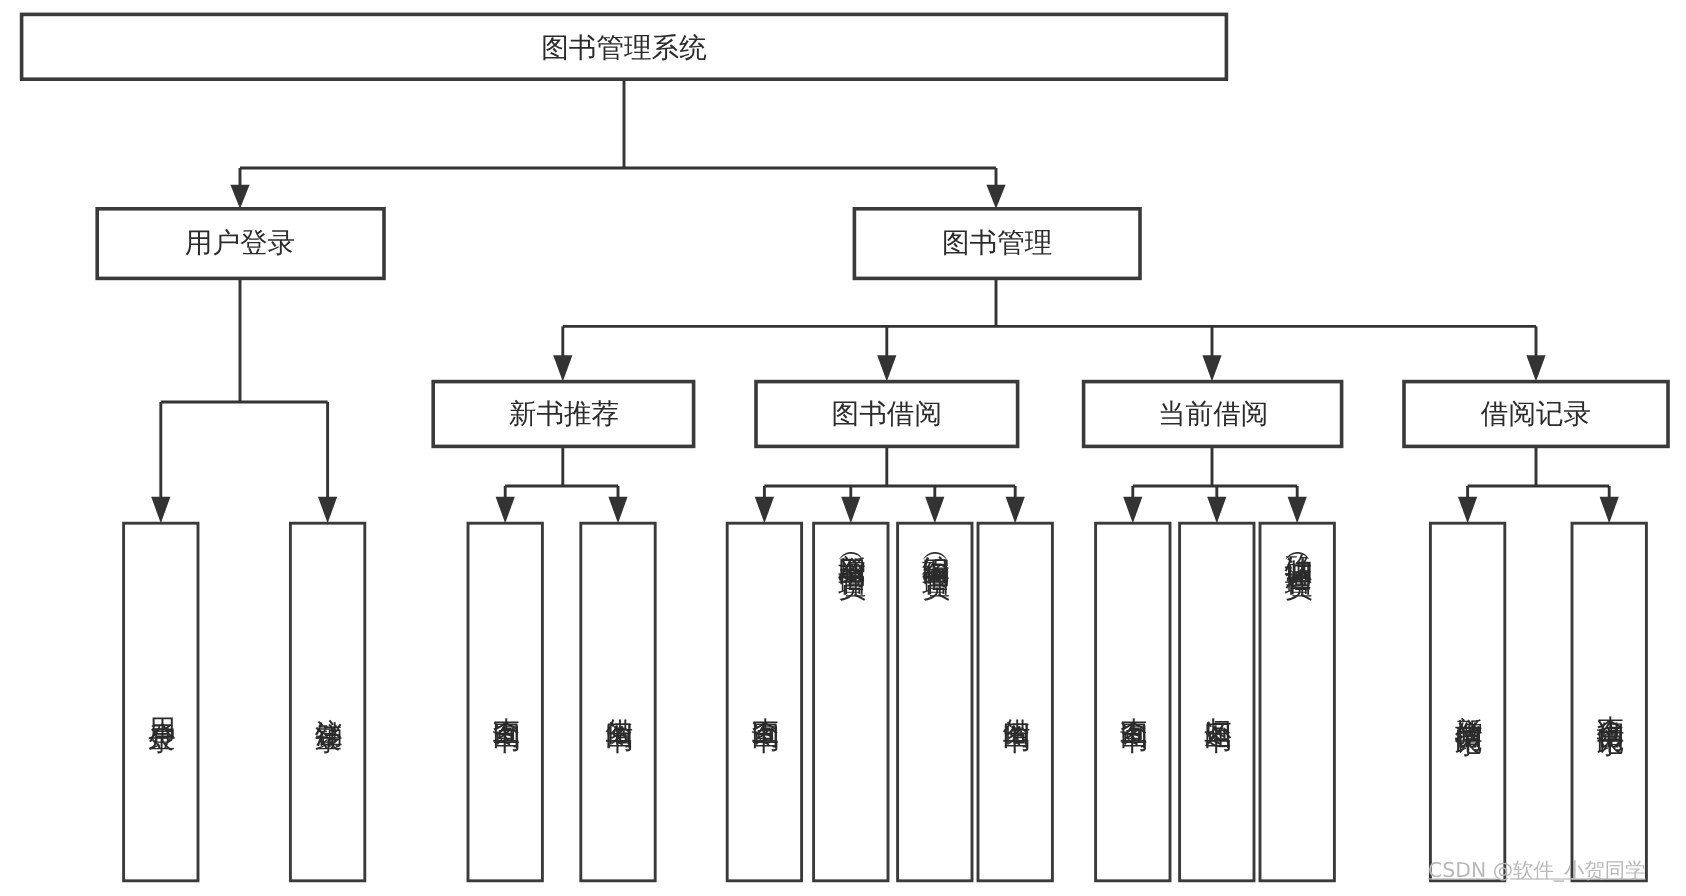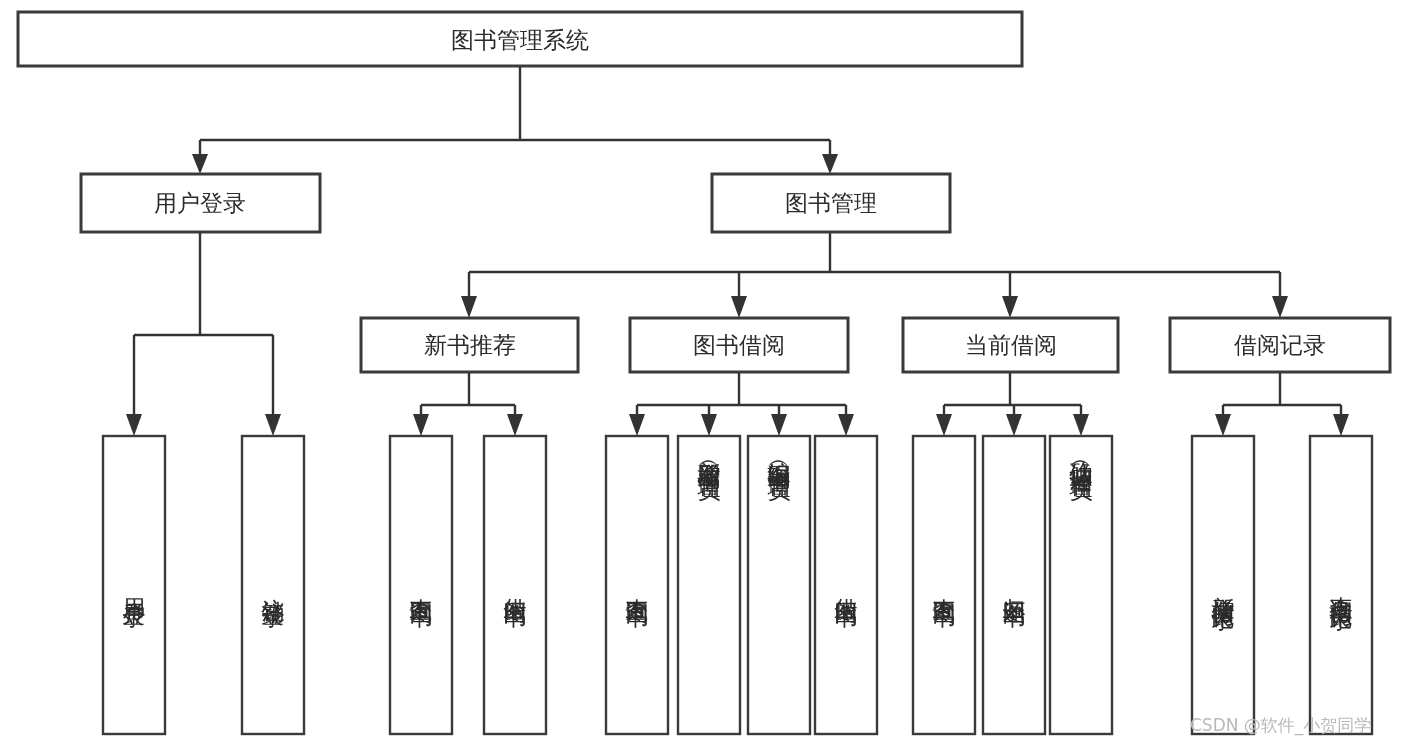--- a/index.html
+++ b/index.html
@@ -74,20 +74,21 @@
   }
   #watermark {
     position: absolute;
     left: 1190px;
     top: 714px;
     font-family: "DejaVu Sans", "Liberation Sans", sans-serif;
     font-size: 17px;
     color: #b9b9b9;
     white-space: nowrap;
     user-select: none;
+    text-decoration: underline;
   }
 </style>
 </head>
 <body>
 
 <div id="diagram-root">
 
   <svg id="flow" viewBox="0 0 1405 747">
     <defs>
       <marker id="arrow" viewBox="0 0 12 14" refX="6" refY="13.5" markerWidth="12" markerHeight="14" orient="auto-start-reverse">

